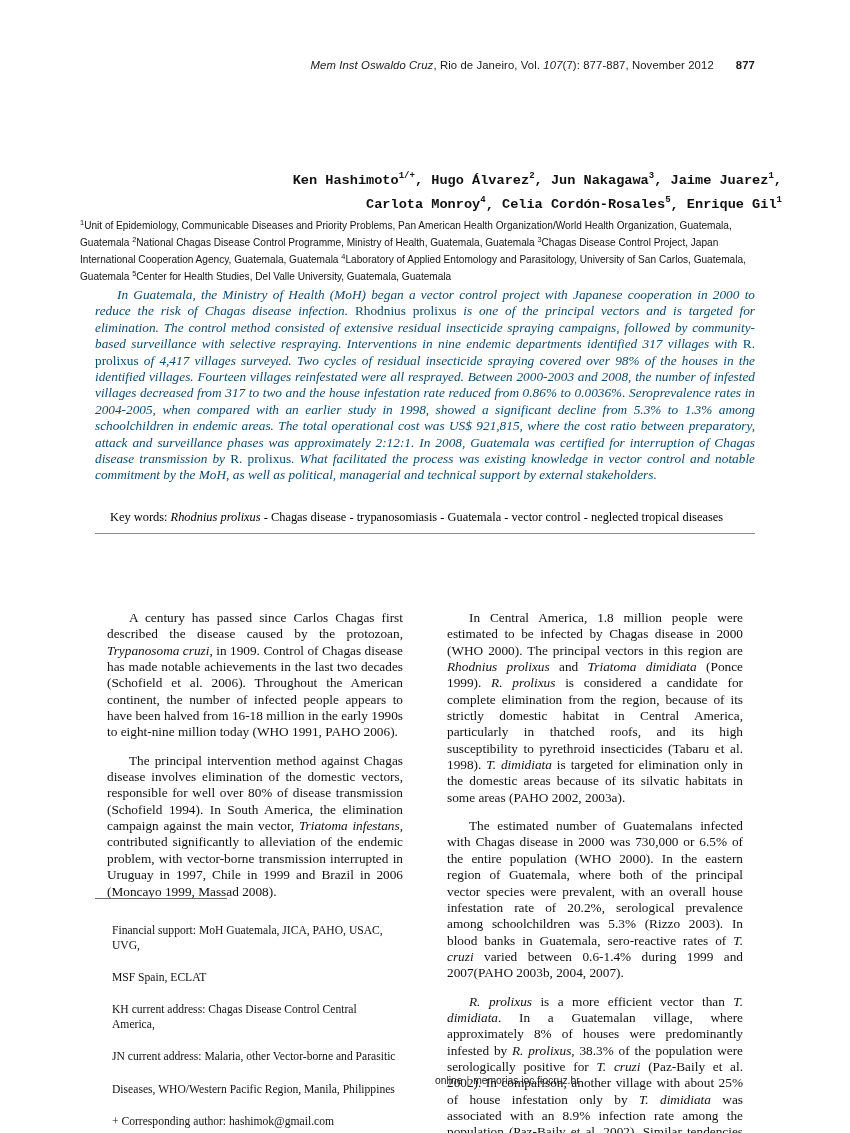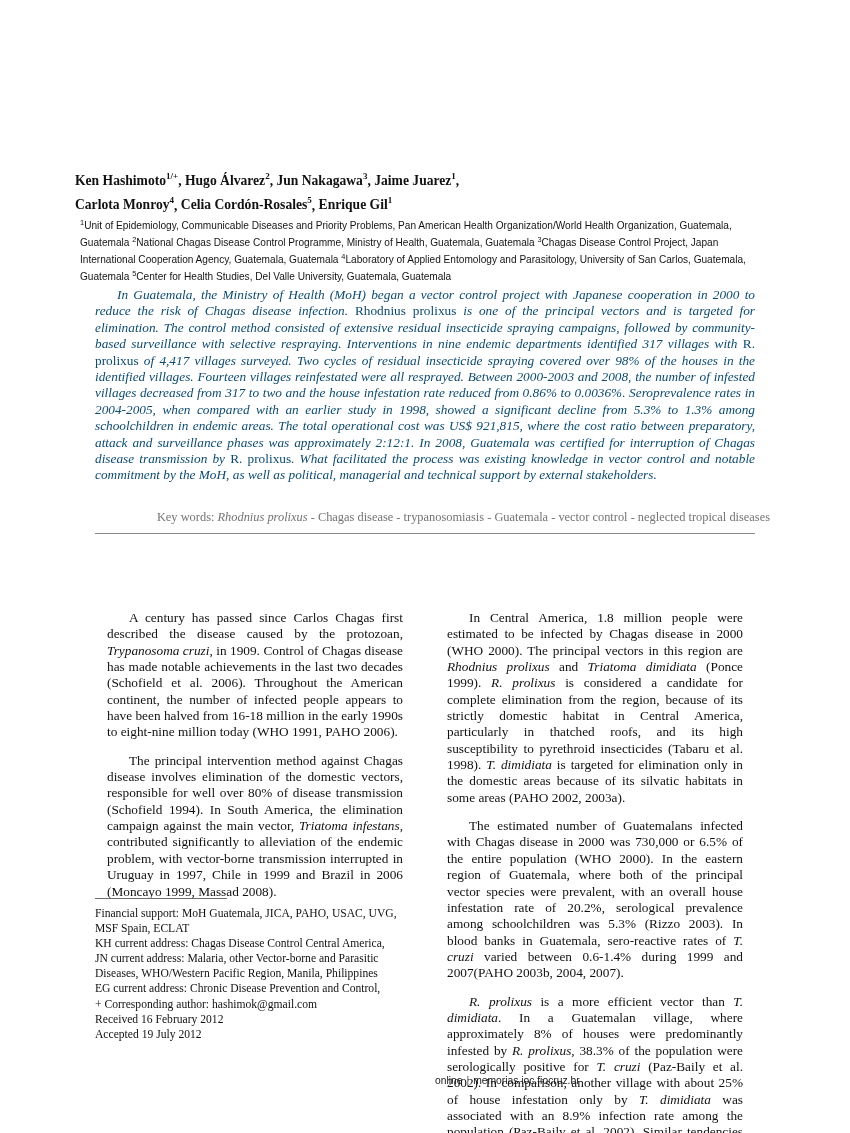--- a/index.html
+++ b/index.html
@@ -56,25 +56,25 @@
     font-size: 20.4px;
     line-height: 29px;
     letter-spacing: -0.005em;
     color: #111111;
   }
   .title .sp { font-style: italic; }
 
   
   .authors {
     position: absolute;
-    left: 75px;
+    left: 82px;
     top: 166px;
     width: 700px;
-    text-align: left;
-    font-family: Liberation Serif, serif;
+    text-align: right;
+    font-family: Liberation Mono, monospace;
     font-weight: bold;
     font-size: 13.6px;
     line-height: 21px;
     color: #111111;
   }
   .authors sup { font-size: 9px; vertical-align: super; font-weight: bold; }
 
   
   .affiliations {
     position: absolute;
@@ -105,22 +105,21 @@
   .abstract .rm { font-style: normal; }
 
   
   .keywords {
     position: absolute;
     left: 110px;
     top: 509px;
     width: 660px;
     font-size: 12.4px;
     line-height: 16px;
-    color: #737373;
-    text-align: right;
+    color: #000000;
   }
   .keywords .sp { font-style: italic; }
 
   .rule {
     position: absolute;
     left: 95px;
     top: 533px;
     width: 660px;
     height: 1px;
     background: #8a8a8a;
@@ -157,40 +156,43 @@
   .footnotes {
     position: absolute;
     left: 95px;
     top: 906px;
     width: 322px;
     font-size: 11.6px;
     line-height: 15.1px;
     text-align: left;
     color: #111111;
   }
-  .footnotes div { margin: 0; }
+  .footnotes div { margin: 17px; }
 
   
   .online {
     position: absolute;
     left: 435px;
     top: 1075px;
     width: 320px;
     text-align: left;
     font-family: "Liberation Sans", sans-serif;
     font-size: 10.3px;
     color: #1a1a1a;
   }
   .online .bar { margin: 0 4px; color: #555; }
 </style>
 </head>
 <body>
 
 <div class="page">
 
+  <div class="running-head">
+    <span class="jrnl">Mem Inst Oswaldo Cruz</span><span>, Rio de Janeiro, Vol. </span><span class="vol">107</span><span>(7): 877-887, November 2012</span><span class="pageno">877</span>
+  </div>
 
 
   <div class="authors">
     <span><span>Ken Hashimoto</span><sup>1/+</sup></span>,
     <span><span>Hugo Álvarez</span><sup>2</sup></span>,
     <span><span>Jun Nakagawa</span><sup>3</sup></span>,
     <span><span>Jaime Juarez</span><sup>1</sup></span>,<br>
     <span><span>Carlota Monroy</span><sup>4</sup></span>,
     <span><span>Celia Cordón-Rosales</span><sup>5</sup></span>,
     <span><span>Enrique Gil</span><sup>1</sup></span>
@@ -216,21 +218,20 @@
     <p class="ind"><span class="runin">Historical distribution of R. prolixus in Guatemala</span><span> - </span><span class="sp">R. prolixus</span><span> is believed to have been introduced to El Sal-</span></p>
   </div>
 
   <div class="footnote-rule"></div>
   <div class="footnotes">
     <div>Financial support: MoH Guatemala, JICA, PAHO, USAC, UVG,</div>
     <div>MSF Spain, ECLAT</div>
     <div>KH current address: Chagas Disease Control Central America,</div>
     <div>JN current address: Malaria, other Vector-borne and Parasitic</div>
     <div>Diseases, WHO/Western Pacific Region, Manila, Philippines</div>
-    <div>EG current address: Chronic Disease Prevention and Control,</div>
     <div>+ Corresponding author: hashimok@gmail.com</div>
     <div>Received 16 February 2012</div>
     <div>Accepted 19 July 2012</div>
   </div>
 
   <div class="online"><span>online</span><span class="bar">|</span><span>memorias.ioc.fiocruz.br</span></div>
 
 </div>
 
 </body></html>

